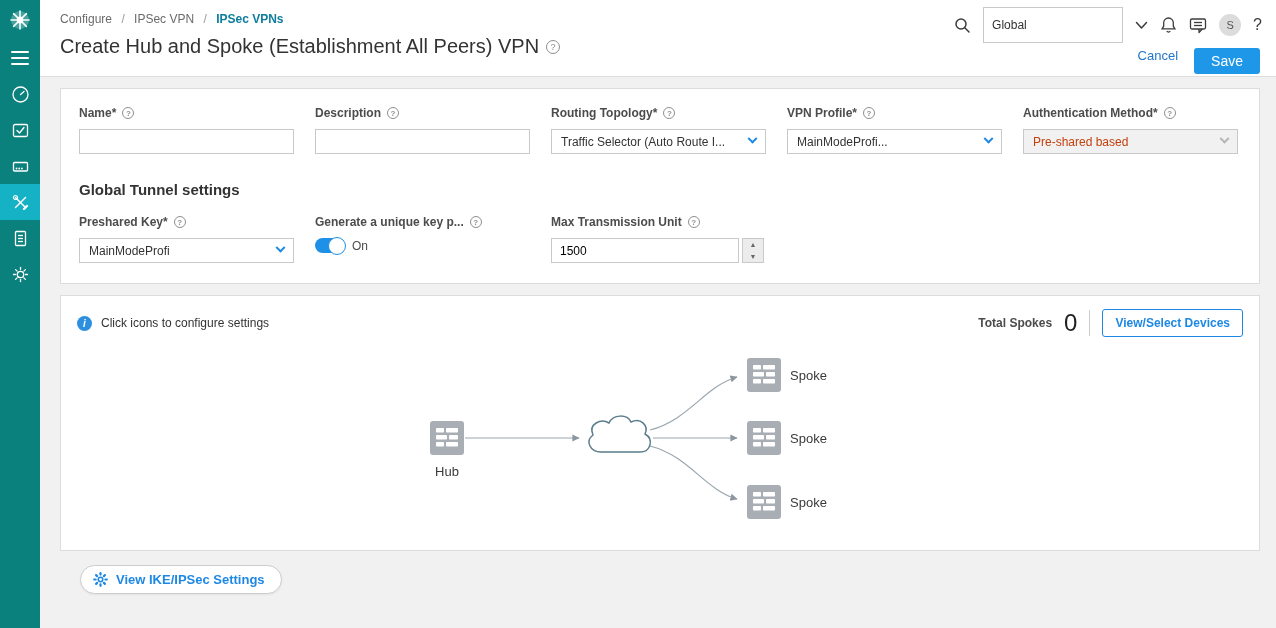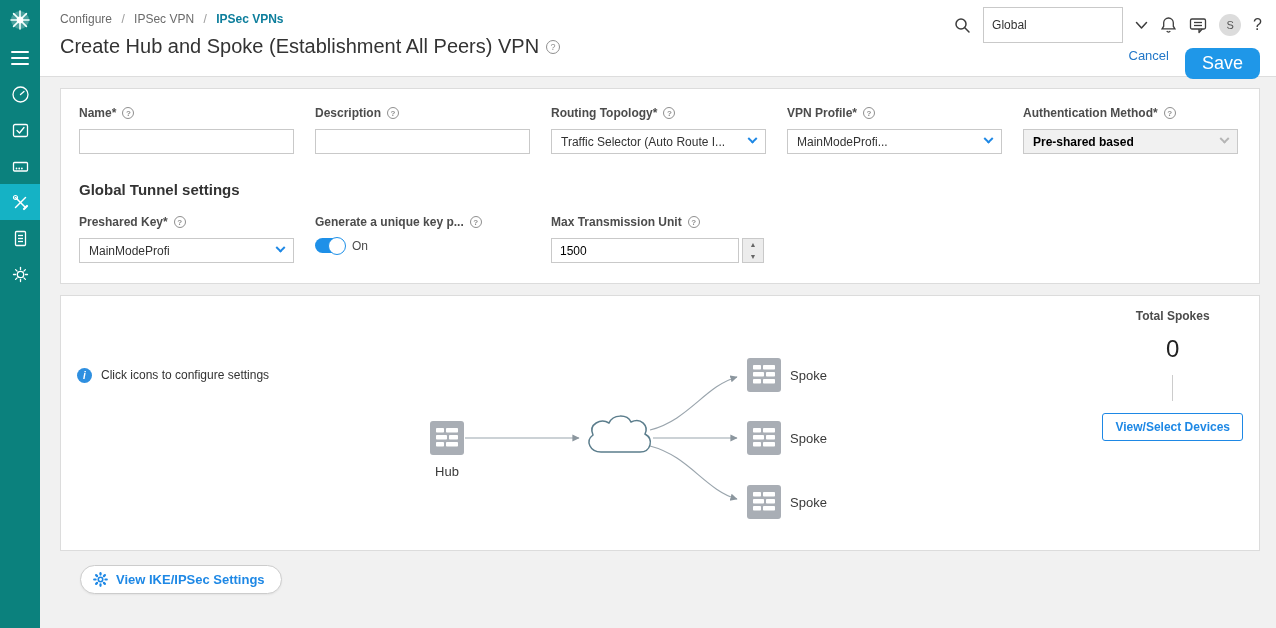--- a/index.html
+++ b/index.html
@@ -24,53 +24,53 @@
   .help-circle { display:inline-flex; width:14px; height:14px; border:1px solid #8f8f8f; border-radius:50%; color:#8f8f8f; font-size:9px; align-items:center; justify-content:center; flex:0 0 auto; }
   .help-circle::after { content:"?"; }
   .help-sm { width:12px; height:12px; font-size:8px; }
 
   .top-right { position:absolute; top:7px; right:14px; display:flex; align-items:center; gap:12px; }
   .search-scope-input { width:140px; height:36px; border:1px solid #c9c9c9; font-size:12px; padding:0 8px; color:#333; outline:none; font-family:inherit; }
   .avatar { width:22px; height:22px; border-radius:50%; background:#dcdcdc; color:#555; font-size:11px; display:flex; align-items:center; justify-content:center; cursor:pointer; }
   .help-q { font-size:16px; color:#3c3c3c; cursor:pointer; }
   .actions { position:absolute; top:48px; right:16px; display:flex; gap:16px; }
   .cancel-link { color:#2277c8; font-size:13px; cursor:pointer; text-decoration:none; }
-  .save-btn { background:#1f97e8; color:#fff; border:none; font-size:18px; padding:5px 17px; border-radius:8px; cursor:pointer; font-family:inherit; }
+  .save-btn { background:#1f97e8; color:#fff; border:none; font-size:14px; padding:5px 17px; border-radius:3px; cursor:pointer; font-family:inherit; }
 
   
   .content { padding:11px 16px 0 20px; }
   .card { background:#fff; border:1px solid #dcdcdc; }
   .card-form { padding:17px 18px 20px 18px; margin-bottom:11px; }
   .frow { display:flex; gap:21px; }
   .field { width:215px; }
   .field-label { font-size:12px; font-weight:bold; color:#4c4c4c; display:flex; align-items:center; gap:6px; margin-bottom:9px; }
   .tbox { width:100%; height:25px; border:1px solid #c9c9c9; font-size:12px; padding:0 8px; color:#333; outline:none; font-family:inherit; }
   .selectbox { width:100%; height:25px; border:1px solid #c9c9c9; font-size:12px; padding:0 9px; display:flex; align-items:center; justify-content:space-between; cursor:pointer; background:#fff; color:#333; }
   .chev { width:7px; height:7px; border-right:2px solid #1e88e5; border-bottom:2px solid #1e88e5; transform:rotate(45deg) translate(-2px,-2px); flex:0 0 auto; }
-  .selectbox.disabled { background:#f1f1f1; color:#000000; cursor:default;font-weight:bold; }
+  .selectbox.disabled { background:#f1f1f1; color:#c2410c; cursor:default; }
   .selectbox.disabled .chev { border-color:#b5b5b5; }
   .section-title { font-size:15px; font-weight:bold; color:#333; margin:27px 0 17px 0; }
 
   .toggle-row { display:flex; align-items:center; gap:7px; margin-top:5px; }
   .toggle { width:30px; height:15px; background:#1e90e8; border-radius:8px; position:relative; cursor:pointer; }
   .toggle .knob { position:absolute; right:-1px; top:-1.5px; width:18px; height:18px; background:#fff; border:1px solid #1e90e8; border-radius:50%; }
   .toggle-state { font-size:12px; color:#4c4c4c; }
 
   .mtu-wrap { display:flex; align-items:stretch; gap:3px; }
   .mtu-input { width:188px; height:25px; border:1px solid #c9c9c9; font-size:12px; padding:0 8px; outline:none; font-family:inherit; }
   .spinner { width:22px; height:25px; background:#ececec; border:1px solid #c9c9c9; display:flex; flex-direction:column; }
   .spin-btn { flex:1; display:flex; align-items:center; justify-content:center; cursor:pointer; font-size:7px; color:#666; line-height:1; }
 
   
   .card-topo { height:256px; position:relative; padding:13px 16px; }
   .topo-head { display:flex; justify-content:space-between; align-items:center; }
   .hint { display:flex; align-items:center; gap:9px; font-size:12px; color:#333; }
   .info-dot { width:15px; height:15px; border-radius:50%; background:#2e8fe0; color:#fff; font-size:10px; font-style:italic; font-weight:bold; display:flex; align-items:center; justify-content:center; }
   .info-dot::after { content:"i"; }
-  .topo-right { display:flex; align-items:center; gap:12px;flex-direction:column; }
+  .topo-right { display:flex; align-items:center; gap:12px; }
   .total-label { font-size:12px; font-weight:bold; color:#4c4c4c; }
   .total-num { font-size:24px; font-weight:300; color:#222; }
   .vdiv { width:1px; height:26px; background:#ccc; }
   .devices-btn { border:1.5px solid #1e88e5; color:#1e88e5; background:#fff; font-size:12px; font-weight:bold; padding:6px 12px; border-radius:3px; cursor:pointer; font-family:inherit; }
   .topo-svg { position:absolute; left:0; top:44px; width:100%; height:212px; }
 
   
   .footer-row { margin:14px 0 0 20px; }
   .ike-btn { display:inline-flex; align-items:center; gap:8px; background:#fff; border:1px solid #ccc; border-radius:16px; padding:6px 16px 6px 12px; cursor:pointer; box-shadow:0 1px 2px rgba(0,0,0,.06); font-family:inherit; }
   .ike-btn span { color:#1e88e5; font-size:13px; font-weight:bold; }

